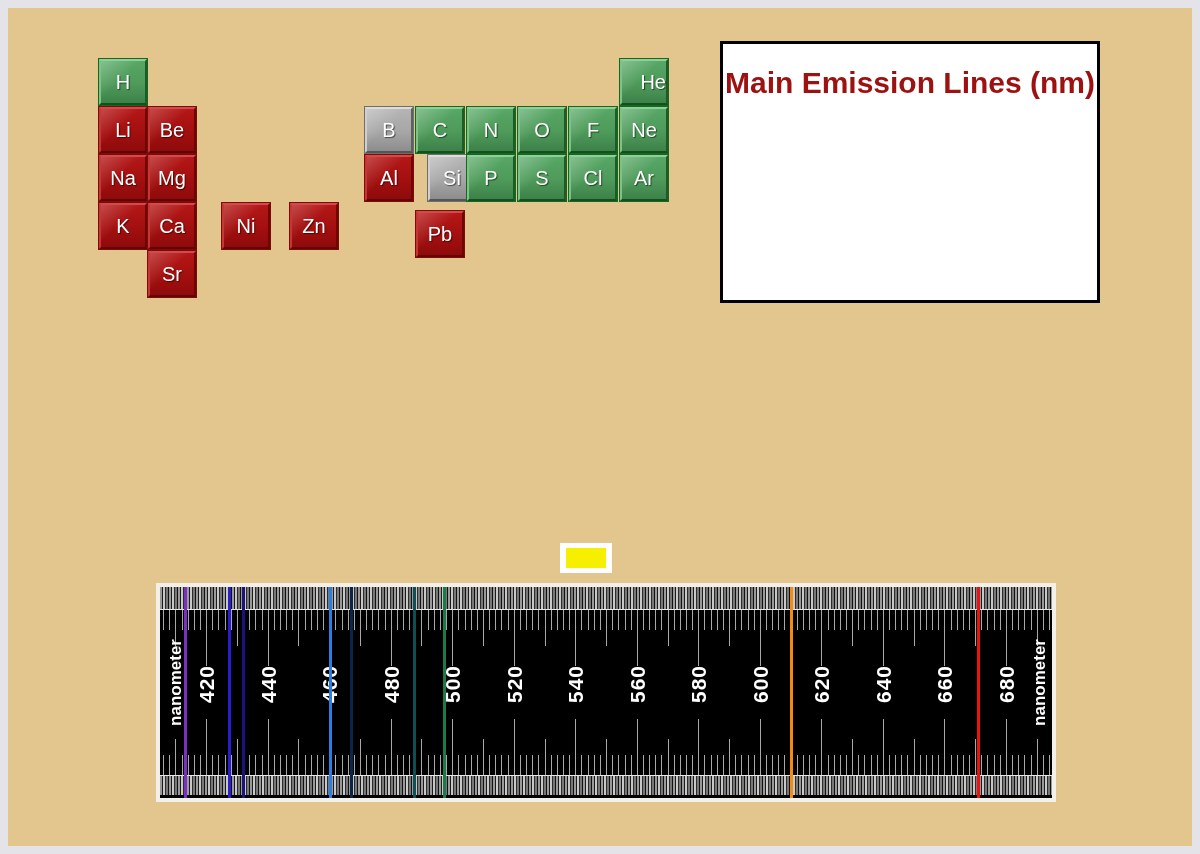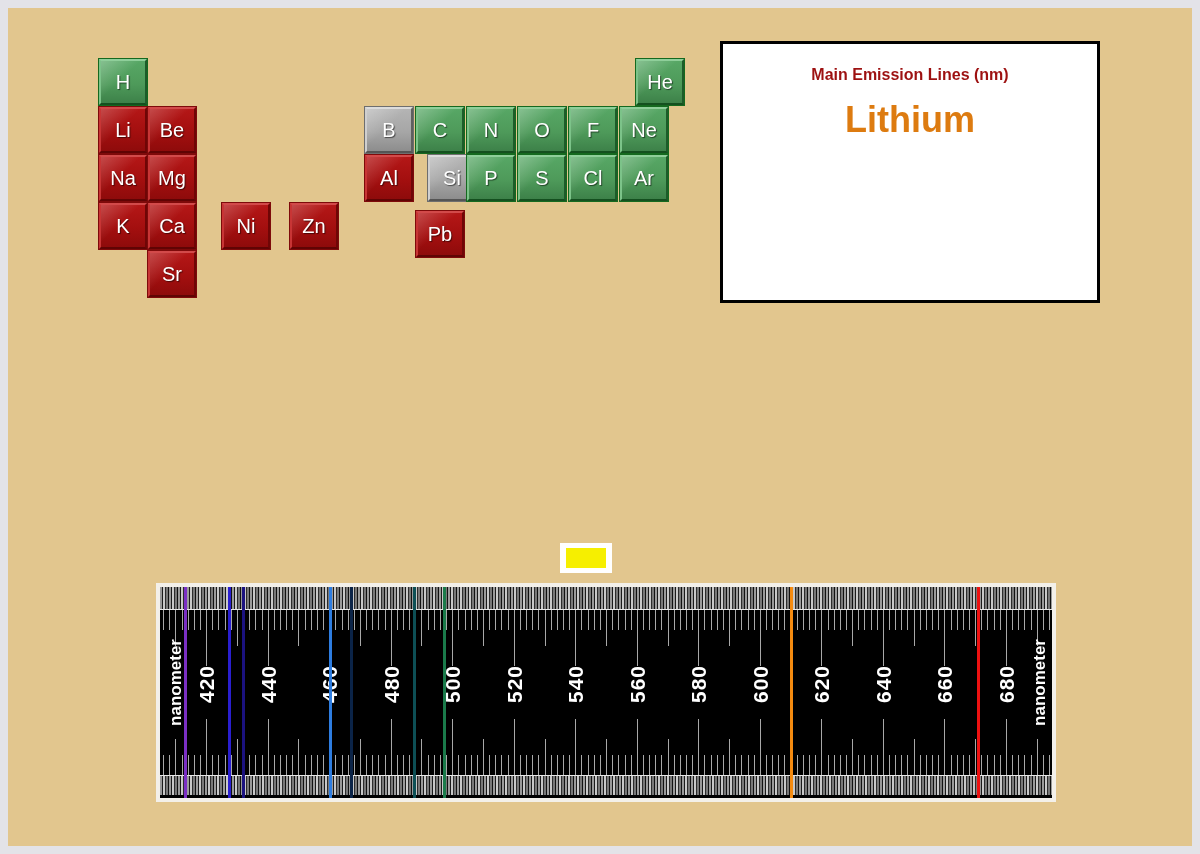--- a/index.html
+++ b/index.html
@@ -93,21 +93,21 @@
     top: 33px;
     width: 380px;
     height: 262px;
     background: #ffffff;
     border: 3px solid #000000;
     box-sizing: border-box;
     text-align: center;
     padding-top: 22px;
   }
   #info-title {
-    font-size: 16px;
+    font-size: 30px;
     font-weight: bold;
     color: #9d1111;
     font-family: "Liberation Sans", sans-serif;
     line-height: 1.1;
   }
   #info-element {
     margin-top: 16px;
     font-size: 36px;
     font-weight: bold;
     color: #dd7b10;
@@ -281,21 +281,21 @@
         </div>
         <div class="el green" style="left: 510px; top: 99px;">
           <span>O</span>
         </div>
         <div class="el green" style="left: 561px; top: 99px;">
           <span>F</span>
         </div>
         <div class="el green" style="left: 612px; top: 99px;">
           <span>Ne</span>
         </div>
-        <div class="el green" style="left: 628px; top: 51px;">
+        <div class="el green" style="left: 612px; top: 51px; justify-content: flex-end;">
           <span>He</span>
         </div>
         <div class="el red" style="left: 357px; top: 147px;">
           <span>Al</span>
         </div>
         <div class="el gray" style="left: 420px; top: 147px;">
           <span>Si</span>
         </div>
         <div class="el green" style="left: 459px; top: 147px;">
           <span>P</span>
@@ -309,21 +309,20 @@
         <div class="el green" style="left: 612px; top: 147px;">
           <span>Ar</span>
         </div>
         <div class="el red" style="left: 408px; top: 203px;">
           <span>Pb</span>
         </div>
       </div>
 
     <div id="infobox">
       <div id="info-title">Main Emission Lines (nm)</div>
-      <div id="info-element">Lithium</div>
     </div>
 
     <div id="swatch-wrap">
       <div id="swatch"></div>
     </div>
 
     <div id="spectrum">
       <div id="spec-inner">
         <div class="continuum top"></div>
         <div class="continuum bottom"></div>

